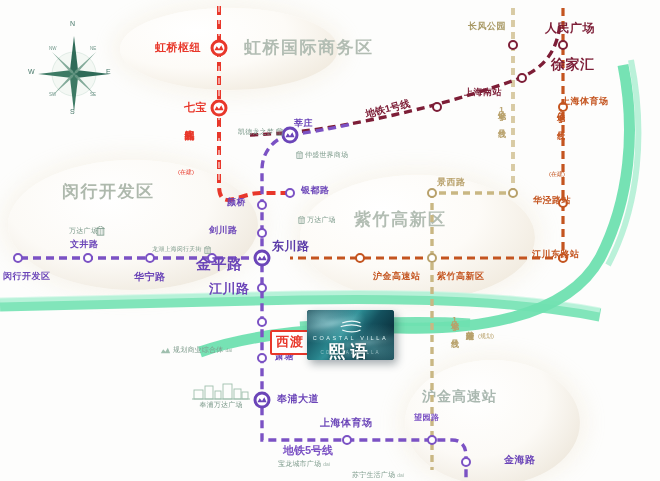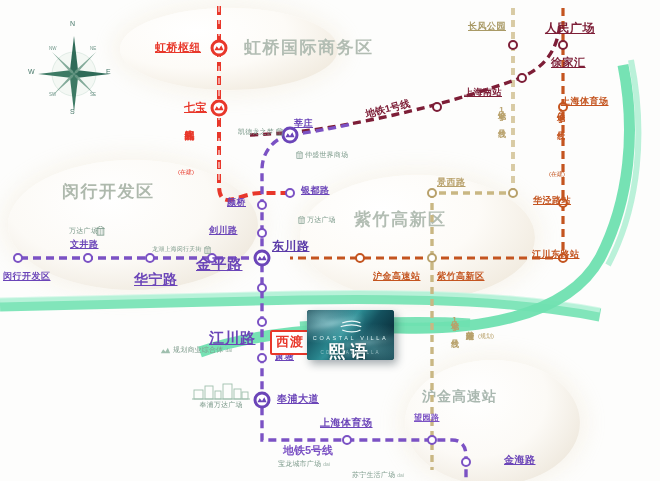--- a/index.html
+++ b/index.html
@@ -21,21 +21,21 @@
   
   .stn{position:absolute;border-radius:50%;background:#fff;box-sizing:border-box;
        transform:translate(-50%,-50%);z-index:14;}
   .stn.sm{width:10px;height:10px;border-width:2.5px;border-style:solid;}
   .stn.lg{width:17px;height:17px;border-width:3px;border-style:solid;
           display:flex;align-items:center;justify-content:center;}
   .stn.lg svg{width:11px;height:11px;display:block;}
 
   
   .lbl{position:absolute;white-space:nowrap;z-index:16;line-height:1.05;}
-  .stn-name{font-weight:bold;letter-spacing:.5px;text-decoration:underline;}
+  .stn-name{font-weight:bold;letter-spacing:.5px;}
   .dist{position:absolute;white-space:nowrap;font-weight:bold;z-index:6;}
   .linelabel{position:absolute;white-space:nowrap;font-weight:bold;z-index:17;}
   .vert{writing-mode:vertical-rl;text-orientation:upright;}
   .poi{position:absolute;white-space:nowrap;z-index:15;color:#7f9c8d;display:flex;align-items:center;gap:2px;}
   .poi .txt{font-size:7px;letter-spacing:.2px;}
   .poi .sub{font-size:5px;opacity:.75;}
   .poi svg{display:block;}
   .built{font-size:6px;}
 
   
@@ -183,35 +183,35 @@
   <div class="built" style="position:absolute;left:478px;top:332px;color:#b8a16b;z-index:17;">(规划)</div>
 
   <div class="lbl stn-name" style="left:155px;top:42px;font-size:11px;color:#e8372a;">虹桥枢纽</div>
   <div class="lbl stn-name" style="left:184px;top:102px;font-size:11px;color:#e8372a;">七宝</div>
 
   <div class="lbl stn-name" style="left:294px;top:119px;font-size:9px;color:#6b45b8;">莘庄</div>
   <div class="lbl stn-name" style="left:301px;top:186px;font-size:9px;color:#6b45b8;">银都路</div>
   <div class="lbl stn-name" style="left:227px;top:198px;font-size:9px;color:#6b45b8;">颜桥</div>
   <div class="lbl stn-name" style="left:209px;top:226px;font-size:9px;color:#6b45b8;">剑川路</div>
   <div class="lbl stn-name" style="left:272px;top:240px;font-size:12px;color:#5a3aa8;">东川路</div>
-  <div class="lbl stn-name" style="left:209px;top:282px;font-size:15px;color:#6b45b8;margin-top:48px;">江川路</div>
+  <div class="lbl stn-name" style="left:209px;top:282px;font-size:13px;color:#6b45b8;">江川路</div>
   <div class="lbl stn-name" style="left:275px;top:352px;font-size:9px;color:#6b45b8;">萧塘</div>
   <div class="lbl stn-name" style="left:277px;top:394px;font-size:10px;color:#6b45b8;">奉浦大道</div>
   <div class="lbl stn-name" style="left:320px;top:418px;font-size:10px;color:#6b45b8;">上海体育场</div>
   <div class="lbl stn-name" style="left:414px;top:414px;font-size:8px;color:#7b52c4;">望园路</div>
   <div class="lbl stn-name" style="left:504px;top:455px;font-size:10px;color:#6b45b8;">金海路</div>
 
   <div class="lbl stn-name" style="left:3px;top:272px;font-size:9px;color:#6b45b8;">闵行开发区</div>
   <div class="lbl stn-name" style="left:70px;top:240px;font-size:9px;color:#6b45b8;">文井路</div>
-  <div class="lbl stn-name" style="left:134px;top:272px;font-size:14px;color:#6b45b8;">华宁路</div>
+  <div class="lbl stn-name" style="left:134px;top:272px;font-size:10px;color:#6b45b8;">华宁路</div>
   <div class="lbl stn-name" style="left:196px;top:256px;font-size:15px;color:#6b45b8;">金平路</div>
 
   <div class="lbl stn-name" style="left:468px;top:22px;font-size:9px;color:#a99a66;">长风公园</div>
   <div class="lbl stn-name" style="left:545px;top:22px;font-size:12px;color:#7d1e37;">人民广场</div>
-  <div class="lbl stn-name" style="left:551px;top:57px;font-size:11px;color:#7d1e37;">徐家汇</div>
+  <div class="lbl stn-name" style="left:551px;top:57px;font-size:14px;color:#7d1e37;">徐家汇</div>
   <div class="lbl stn-name" style="left:464px;top:88px;font-size:9px;color:#7d1e37;">上海南站</div>
   <div class="lbl stn-name" style="left:561px;top:97px;font-size:9px;color:#c4541f;">上海体育场</div>
   <div class="lbl stn-name" style="left:533px;top:196px;font-size:9px;color:#c4541f;">华泾路站</div>
   <div class="lbl stn-name" style="left:532px;top:250px;font-size:9px;color:#c4541f;">江川东路站</div>
   <div class="lbl stn-name" style="left:373px;top:272px;font-size:9px;color:#c4541f;">沪金高速站</div>
   <div class="lbl stn-name" style="left:437px;top:272px;font-size:9px;color:#c4541f;">紫竹高新区</div>
   <div class="lbl stn-name" style="left:437px;top:178px;font-size:9px;color:#b8a16b;">景西路</div>
 
   <div class="chip" style="left:270px;top:330px;">西渡</div>
 

